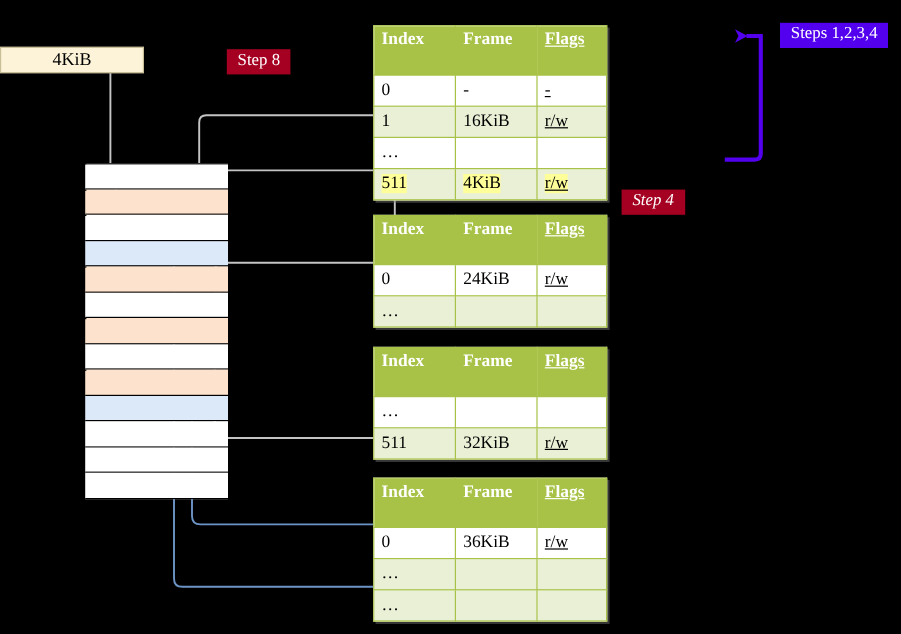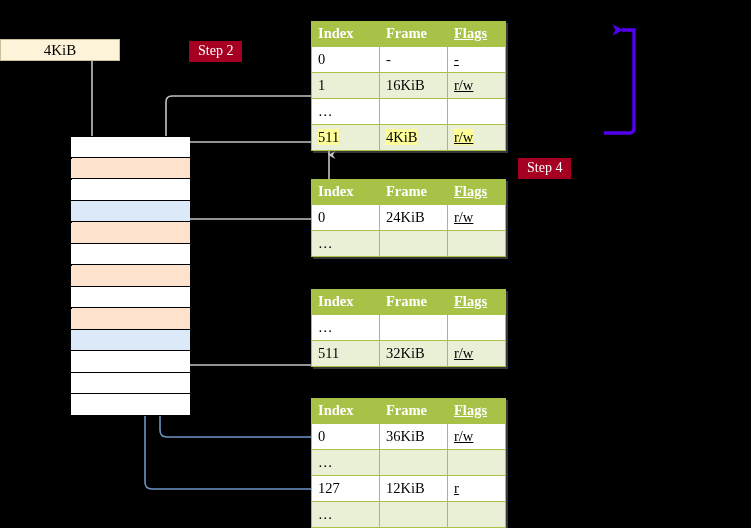--- a/index.html
+++ b/index.html
@@ -53,21 +53,21 @@
     font-size: 14px;
     padding: 2px 9px 3px 9px;
     white-space: nowrap;
     line-height: 16px;
   }
   .badge-red { background: #a50021; }
   .badge-blue { background: #5200ee; }
   #badge-step0  { left: 189px; top: 41px; }
   #badge-step123 { left: 512px; top: 19px; }
   #badge-step1234 { left: 650px; top: 19px; }
-  #badge-step4  { left: 518px; top: 158px; }
+  #badge-step4  { left: 518px; top: 158px; font-style: italic; }
 
   
   #memcol {
     position: absolute;
     left: 71px;
     top: 136px;
     width: 119px;
     height: 279px;
   }
   .memrow {
@@ -98,21 +98,21 @@
     border-collapse: collapse;
     background: #ffffff;
     font-size: 14.5px;
     box-shadow: 2px 2px 0 rgba(120,120,120,0.45);
   }
   .ptable th {
     background: #a7c246;
     color: #ffffff;
     font-weight: bold;
     text-align: left;
-    padding: 3px 6px 4px 6px;
+    padding: 3px 6px 20px 6px;
     border: 1px solid #a7c246;
     font-size: 14.5px;
   }
   .ptable td {
     border: 1px solid #a7c246;
     padding: 3px 6px 4px 6px;
     color: #000000;
     height: 18px;
     vertical-align: middle;
   }
@@ -167,21 +167,22 @@
 
     <path d="M311,489 L152,489 Q145,489 145,482 L145,210" stroke="#6d94c6" stroke-width="1.6" fill="none" marker-end="url(#ah-blue-up)"></path>
 
     <path d="M604,133 L629,133 Q634,133 634,128 L634,30 L622,30" stroke="#5200ee" stroke-width="3.4" fill="none" marker-end="url(#ah-purple)"></path>
   </svg>
 
   <div class="kib-box">
     <span>4KiB</span>
   </div>
 
-  <div class="badge badge-red" id="badge-step0">Step 2</div>
+  <div class="badge badge-red" id="badge-step0">Step 8</div>
+  <div class="badge badge-blue" id="badge-step1234">Steps 1,2,3,4</div>
   <div class="badge badge-red" id="badge-step4">Step 4</div>
 
   <div id="memcol">
       <div class="memrow m-white first" style="top: 0px;"></div>
       <div class="memrow m-peach" style="top: 21.5px;"></div>
       <div class="memrow m-white" style="top: 43px;"></div>
       <div class="memrow m-blue" style="top: 64.5px;"></div>
       <div class="memrow m-peach" style="top: 86px;"></div>
       <div class="memrow m-white" style="top: 107.5px;"></div>
       <div class="memrow m-peach" style="top: 129px;"></div>
@@ -286,25 +287,20 @@
         <tr class="row-white">
           <td class="c-index">0</td>
           <td class="c-frame">36KiB</td>
           <td class="c-flags">r/w</td>
         </tr>
         <tr class="row-tint">
           <td class="c-index">…</td>
           <td class="c-frame"></td>
           <td class="c-flags"></td>
         </tr>
-        <tr class="row-white">
-          <td class="c-index">127</td>
-          <td class="c-frame">12KiB</td>
-          <td class="c-flags">r</td>
-        </tr>
         <tr class="row-tint">
           <td class="c-index">…</td>
           <td class="c-frame"></td>
           <td class="c-flags"></td>
         </tr>
       </tbody>
     </table>
 
 </div>
 

